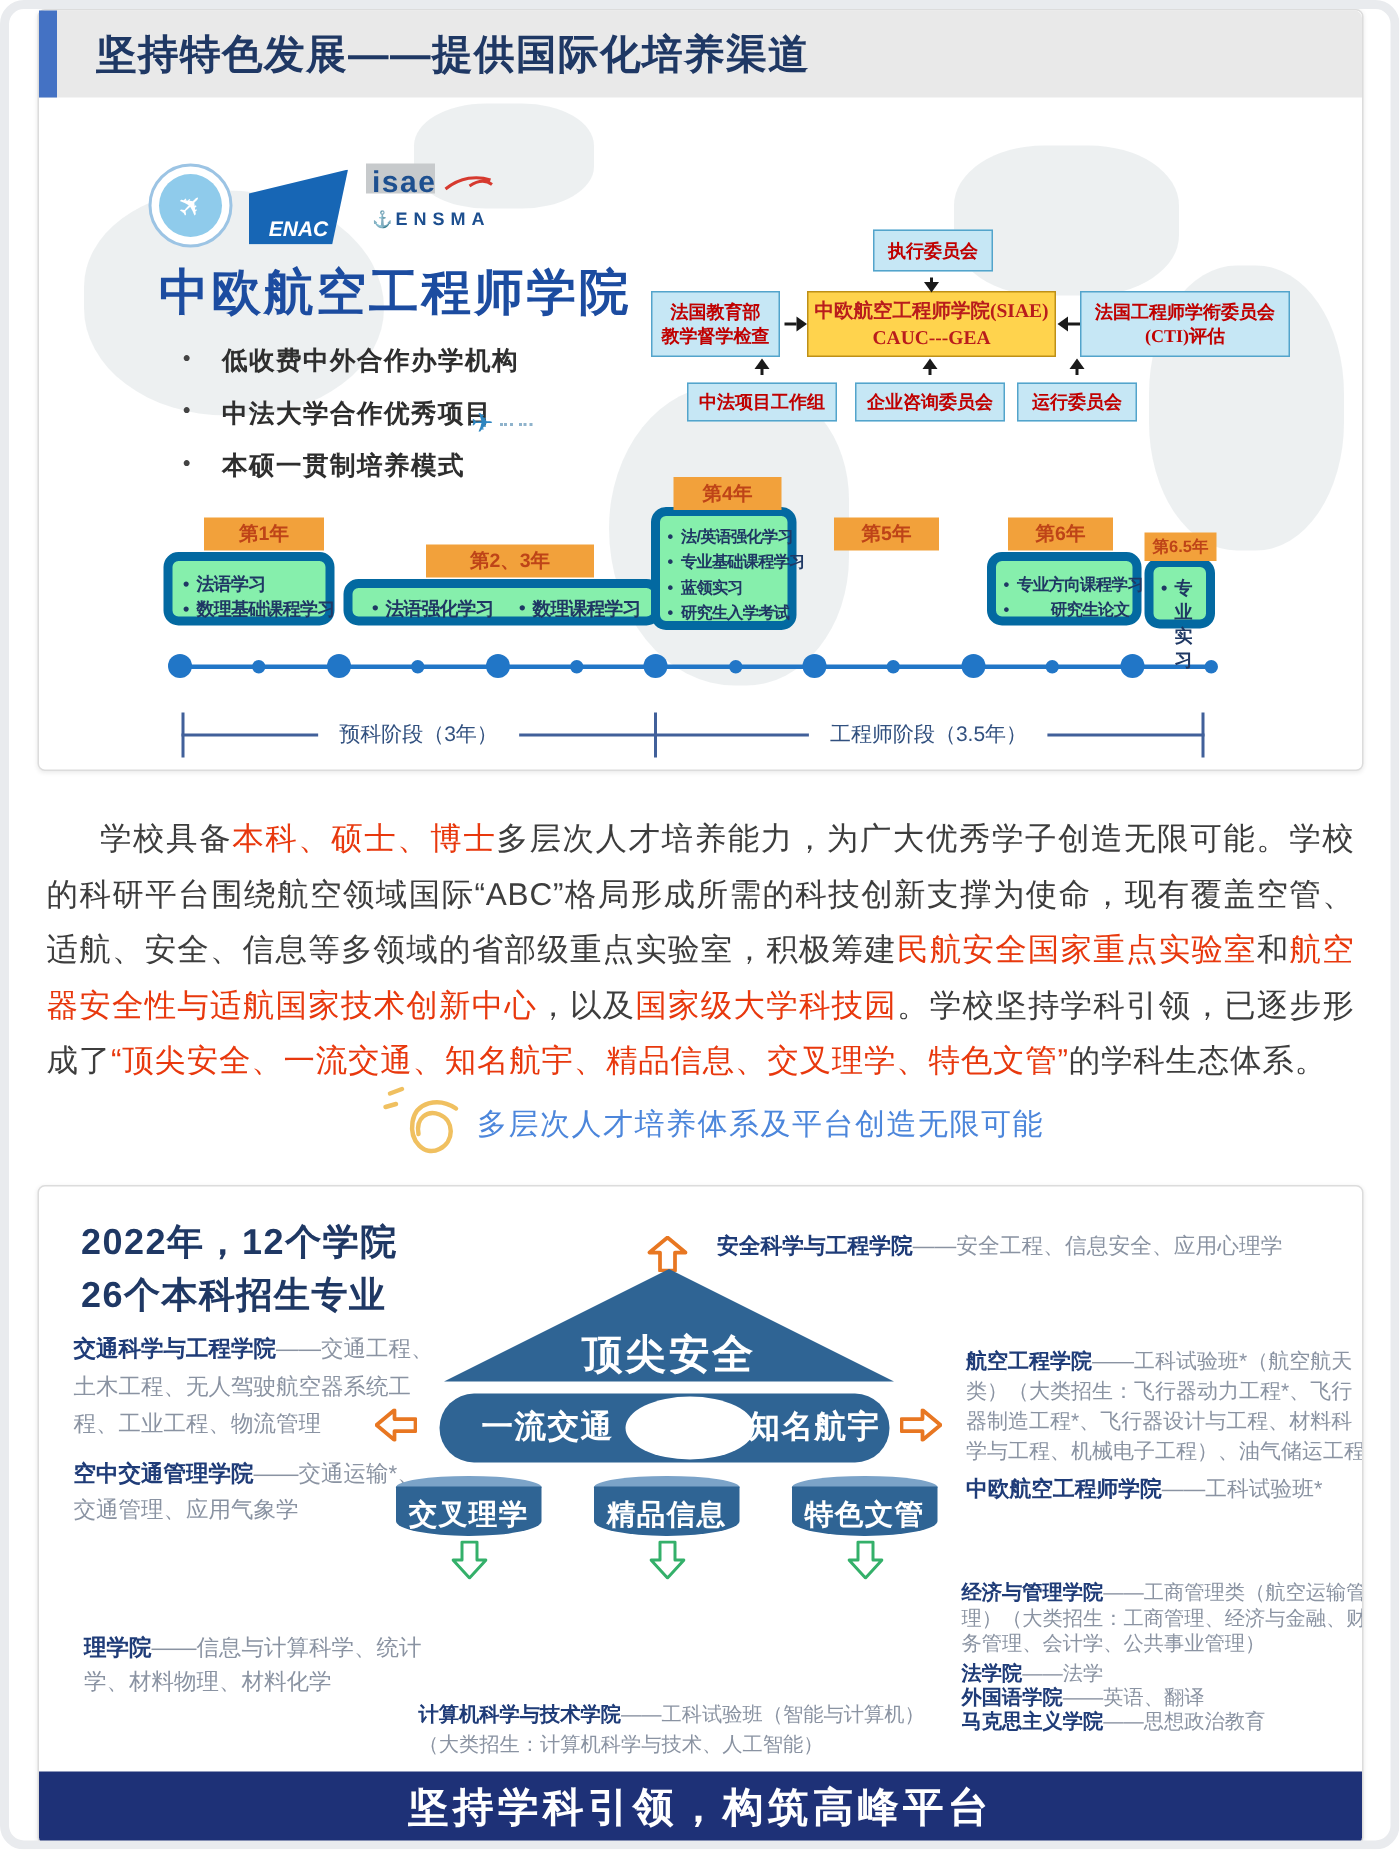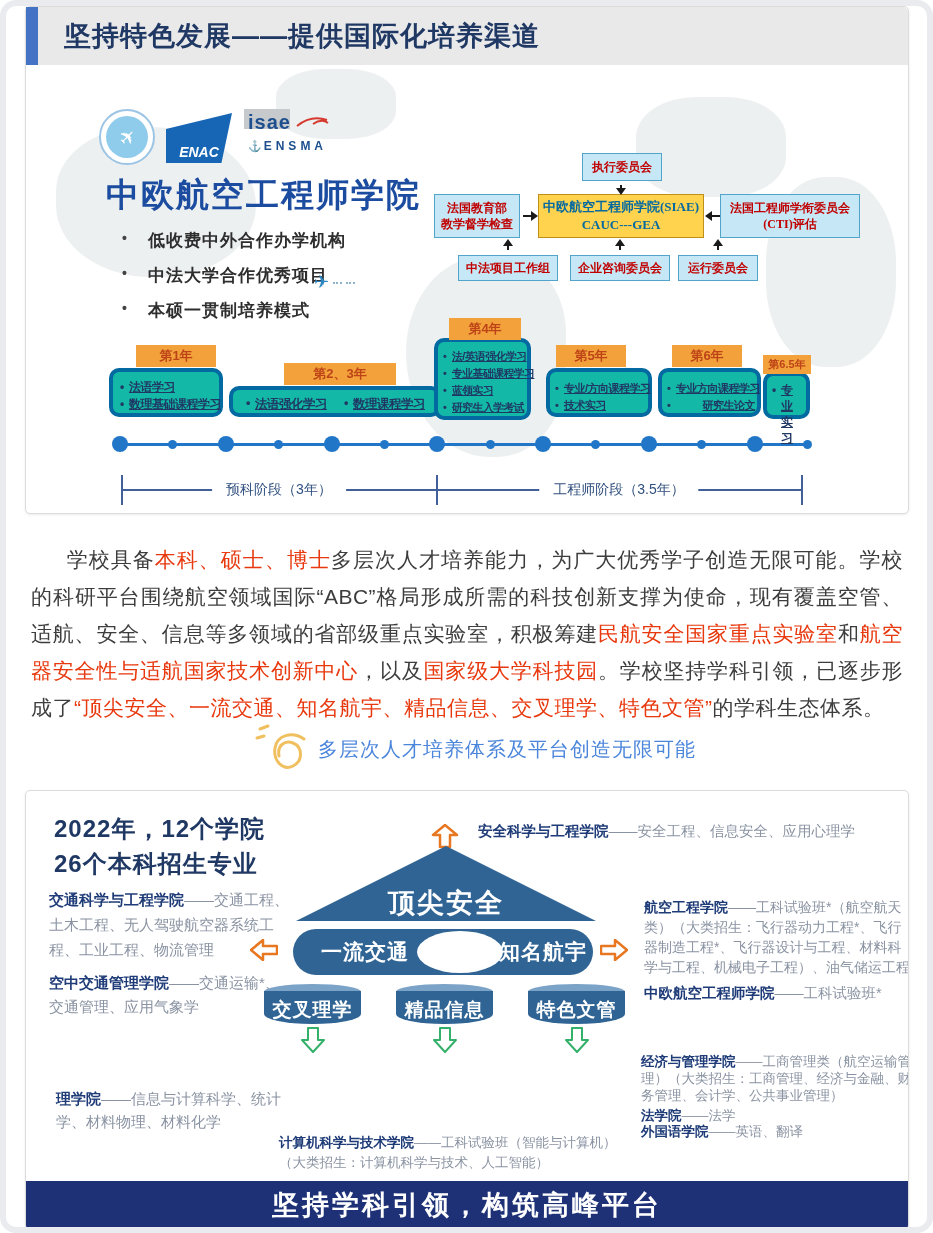--- a/index.html
+++ b/index.html
@@ -39,21 +39,21 @@
   .inst-bullets { position:absolute; left:96px; top:222px; margin:0; padding:0; list-style:none; }
   .inst-bullets li { position:relative; padding-left:26px; font-size:17px; font-weight:bold; color:#2E2E2E; margin-bottom:12px; letter-spacing:1px; }
   .inst-bullets li::before { content:"•"; position:absolute; left:0; top:1px; color:#444; font-size:14px; }
   .plane-mark { position:absolute; left:288px; top:264px; color:#2E86C1; font-size:18px; }
   .trail { display:inline-block; width:9px; height:0; border-top:2px dotted #8FB3CC; margin-left:4px; vertical-align:middle; }
 
   
   .oc { position:absolute; background:#C6E7F5; border:1px solid #53A4CB; color:#C00000; font-family:"Liberation Serif",serif; font-weight:bold; text-align:center; box-sizing:border-box; display:flex; flex-direction:column; justify-content:center; line-height:1.35; }
   .oc span { display:block; }
   .oc-top    { left:556px; top:146px; width:80px;  height:28px; font-size:12px;align-items:center; }
-  .oc-center { left:512px; top:187px; width:166px; height:44px; font-size:13px; background:#FFD34D; border-color:#BE9017; color:#0369a1; }
+  .oc-center { left:512px; top:187px; width:166px; height:44px; font-size:13px; background:#FFD34D; border-color:#BE9017; color:#b91c1c; }
   .oc-left   { left:408px; top:187px; width:86px;  height:44px; font-size:12px; }
   .oc-right  { left:694px; top:187px; width:140px; height:44px; font-size:12px; }
   .oc-b1 { left:432px; top:248px; width:100px; height:26px; font-size:12px; }
   .oc-b2 { left:544px; top:248px; width:100px; height:26px; font-size:12px; }
   .oc-b3 { left:652px; top:248px; width:80px;  height:26px; font-size:12px; }
 
   .fa { position:absolute; background:#1a1a1a; }
   .fa::after { content:""; position:absolute; width:0; height:0; }
   .fa-down { width:2px; } .fa-down::after { left:-4px; bottom:-6px; border-left:5px solid transparent; border-right:5px solid transparent; border-top:7px solid #1a1a1a; }
   .fa-up { width:2px; } .fa-up::after { left:-4px; top:-6px; border-left:5px solid transparent; border-right:5px solid transparent; border-bottom:7px solid #1a1a1a; }
@@ -67,21 +67,21 @@
   .a6 { left:691px; top:238px; height:5px; }
 
   
   .yl { position:absolute; background:#F2A13B; color:#BE4418; font-weight:bold; font-size:13px; text-align:center; padding:2px 0; z-index:2; }
   .yl1 { left:110px; top:338px; width:80px; }
   .yl2 { left:258px; top:356px; width:112px; }
   .yl4 { left:423px; top:311px; width:72px; }
   .yl5 { left:530px; top:338px; width:70px; }
   .yl6 { left:646px; top:338px; width:70px; }
   .yl65 { left:737px; top:348px; width:48px; font-size:11px; }
-  .cb { position:absolute; background:#14b8a6; border:4px solid #0369a1; border-radius:10px; box-sizing:border-box; color:#1F3864; font-weight:bold; z-index:1;text-decoration:underline; }
+  .cb { position:absolute; background:#86efac; border:6px solid #0369a1; border-radius:10px; box-sizing:border-box; color:#1F3864; font-weight:bold; z-index:1; }
   .ci { position:relative; padding-left:10px; }
   .ci::before { content:"•"; position:absolute; left:1px; }
   .nw .ci { white-space:nowrap; letter-spacing:-0.5px; }
   .cb1 { left:83px; top:361px; width:114px; height:49px; font-size:12px; padding:7px 3px 0 6px; line-height:17px; }
   .cb2 { left:203px; top:379px; width:212px; height:31px; font-size:12.5px; display:flex; gap:16px; padding:6px 0 0 12px; }
   .cb4 { left:408px; top:331px; width:97px; height:82px; font-size:10.8px; padding:6px 2px 0 4px; line-height:17px; }
   .cb5 { left:520px; top:361px; width:106px; height:49px; font-size:11px; padding:8px 2px 0 4px; line-height:17px; }
   .cb6 { left:632px; top:361px; width:103px; height:49px; font-size:11px; padding:8px 2px 0 4px; line-height:17px;text-align:right; }
   .cb65 { left:737px; top:365px; width:47px; height:47px; font-size:12px; padding:6px 2px 0 4px; line-height:16px; }
 
@@ -232,24 +232,20 @@
       <div class="ci">数理课程学习</div>
     </div>
     <span class="yl yl4">第4年</span>
     <div class="cb cb4 nw">
       <div class="ci">法/英语强化学习</div>
       <div class="ci">专业基础课程学习</div>
       <div class="ci">蓝领实习</div>
       <div class="ci">研究生入学考试</div>
     </div>
     <span class="yl yl5">第5年</span>
-    <div class="cb cb5 nw">
-      <div class="ci">专业/方向课程学习</div>
-      <div class="ci">技术实习</div>
-    </div>
     <span class="yl yl6">第6年</span>
     <div class="cb cb6 nw">
       <div class="ci">专业方向课程学习</div>
       <div class="ci">研究生论文</div>
     </div>
     <span class="yl yl65">第6.5年</span>
     <div class="cb cb65">
       <div class="ci">专业实习</div>
     </div>
 
@@ -297,20 +293,21 @@
     <p class="col col1"><b>交通科学与工程学院</b><span>——交通工程、土木工程、无人驾驶航空器系统工程、工业工程、物流管理</span></p>
     <p class="col col2"><b>安全科学与工程学院</b><span>——安全工程、信息安全、应用心理学</span></p>
     <p class="col col3"><b>航空工程学院</b><span>——工科试验班*（航空航天类）（大类招生：飞行器动力工程*、飞行器制造工程*、飞行器设计与工程、材料科学与工程、机械电子工程）、油气储运工程</span></p>
     <p class="col col4"><b>空中交通管理学院</b><span>——交通运输*、交通管理、应用气象学</span></p>
     <p class="col col5"><b>中欧航空工程师学院</b><span>——工科试验班*</span></p>
     <p class="col col6"><b>理学院</b><span>——信息与计算科学、统计学、材料物理、材料化学</span></p>
     <p class="col col9"><b>经济与管理学院</b><span>——工商管理类（航空运输管理）（大类招生：工商管理、经济与金融、财务管理、会计学、公共事业管理）</span></p>
     <p class="col col8"><b>计算机科学与技术学院</b><span>——工科试验班（智能与计算机）（大类招生：计算机科学与技术、人工智能）</span></p>
     <p class="col col10"><b>法学院</b><span>——法学</span></p>
     <p class="col col11"><b>外国语学院</b><span>——英语、翻译</span></p>
+    <p class="col col12"><b>马克思主义学院</b><span>——思想政治教育</span></p>
 
     <svg class="ar ar-up" width="28" height="24" viewBox="0 0 28 24">
         <polygon points="9,23 19,23 19,11 26,11 14,1 2,11 9,11" fill="#fff" stroke="#E87722" stroke-width="2.5" stroke-linejoin="round"></polygon>
       </svg>
     <div class="pyramid"></div>
     <div class="pyr-label">顶尖安全</div>
 
     <svg class="ar ar-left" width="28" height="22" viewBox="0 0 28 22">
         <polygon points="27,7 13,7 13,1 1,11 13,21 13,15 27,15" fill="#fff" stroke="#E87722" stroke-width="2.5" stroke-linejoin="round"></polygon>
       </svg>

